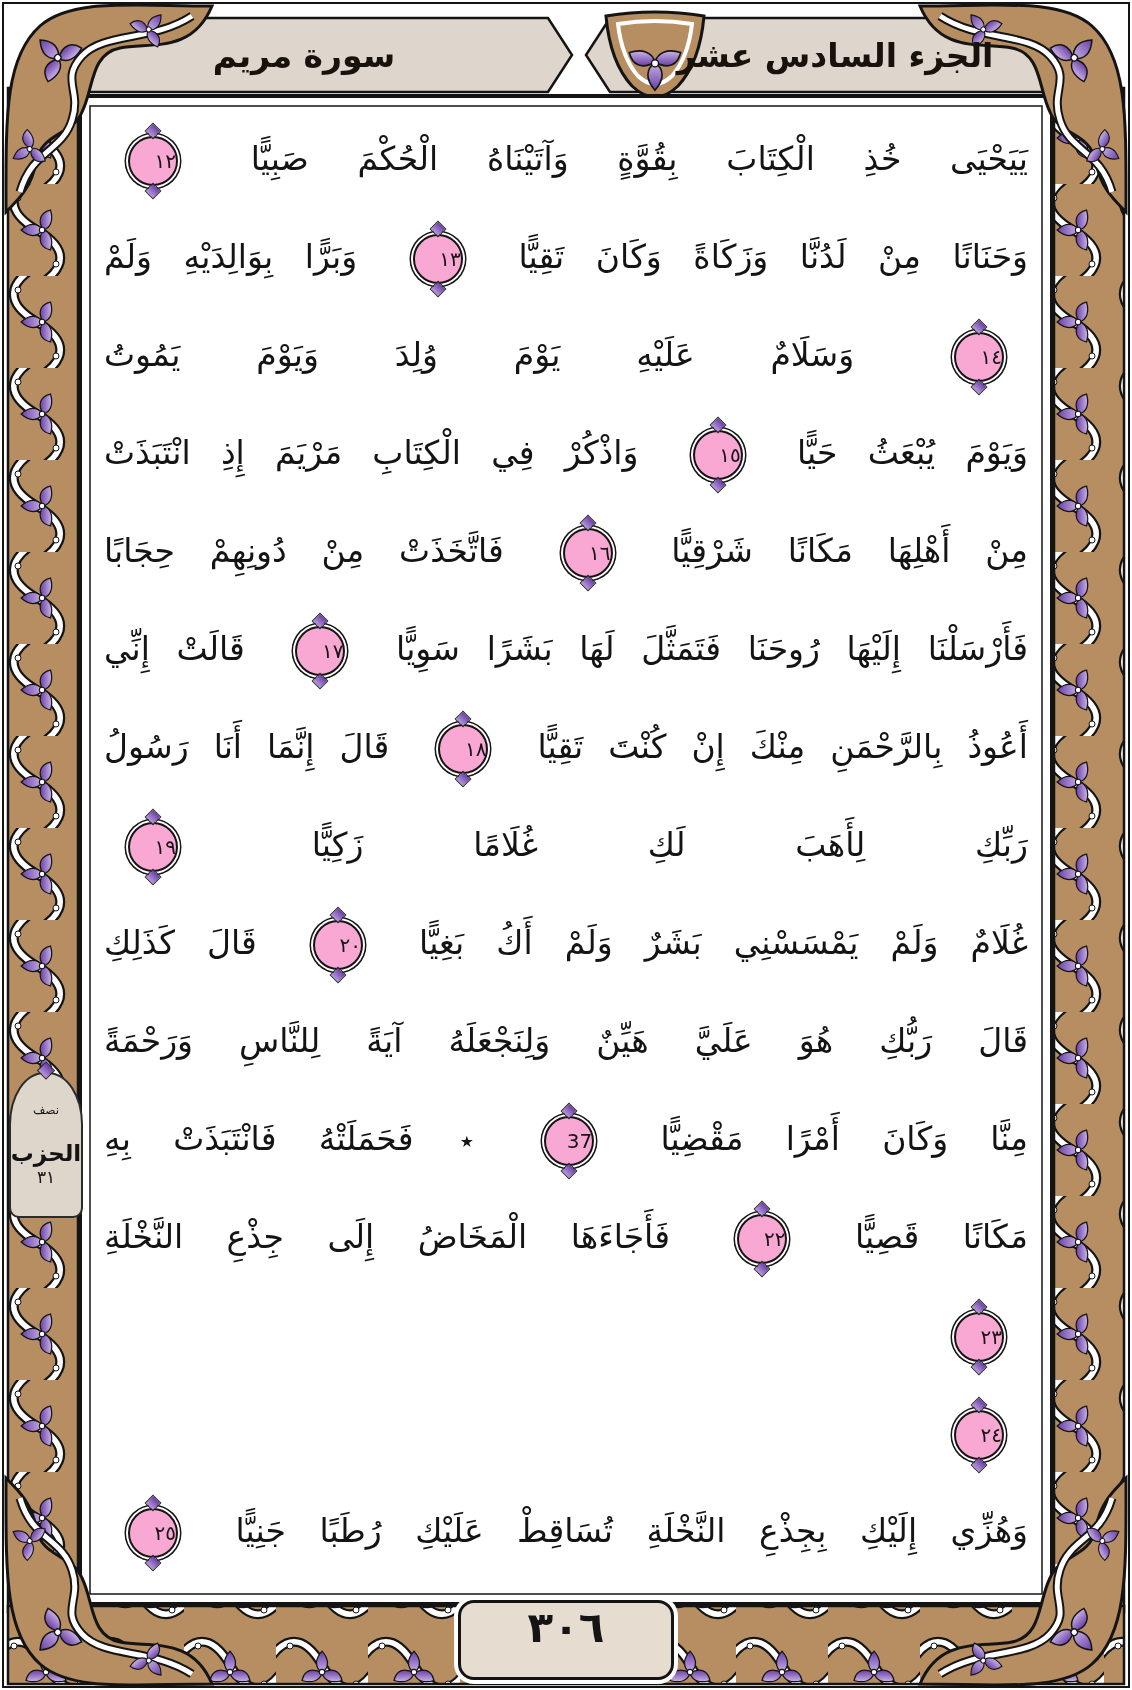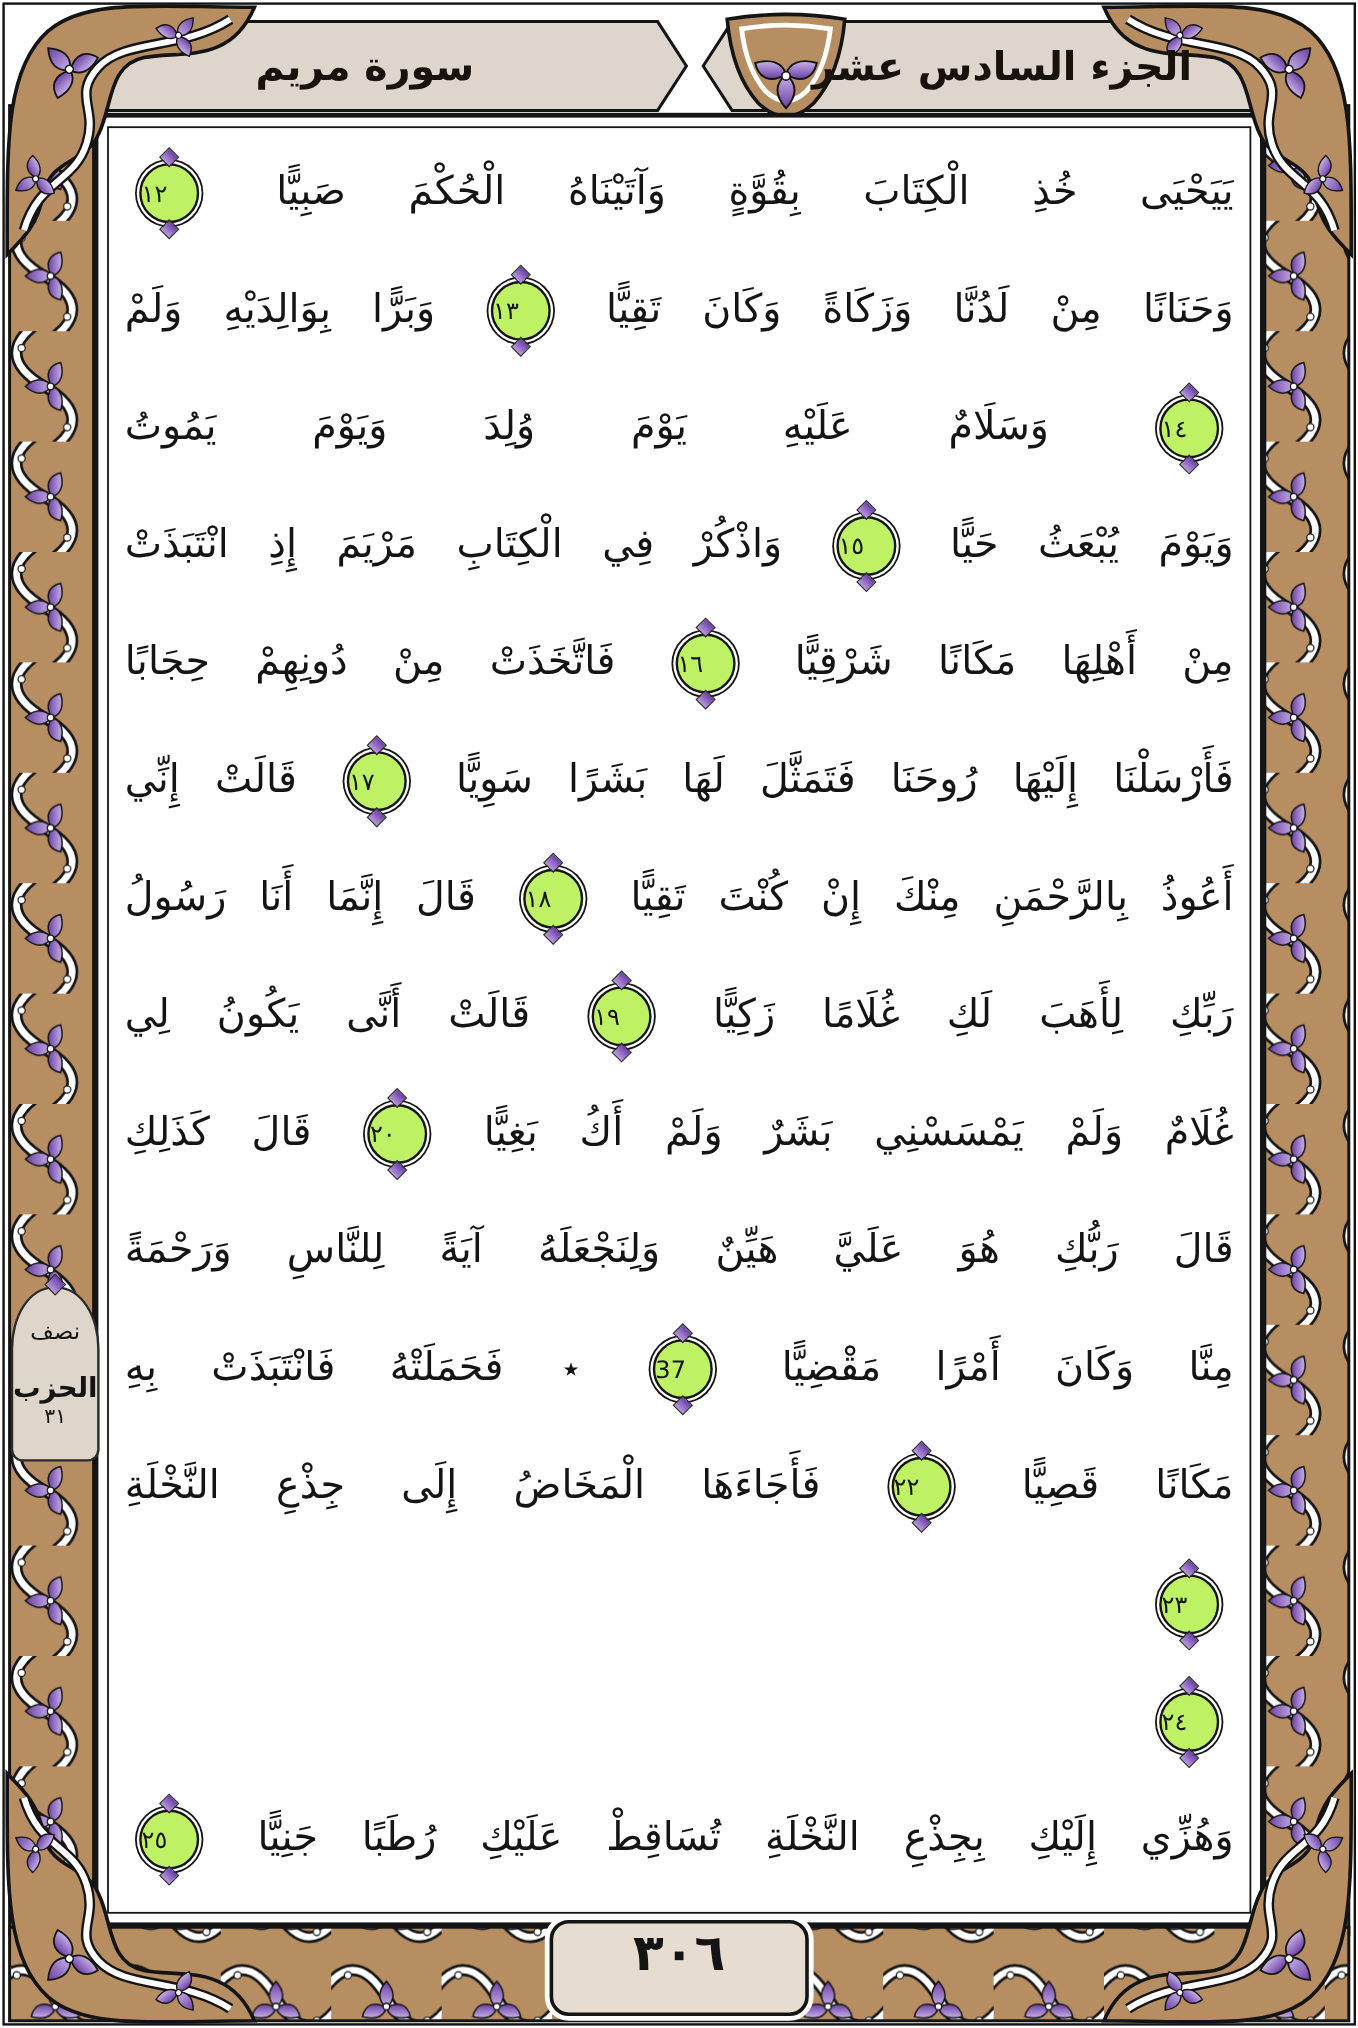--- a/index.html
+++ b/index.html
@@ -25,25 +25,25 @@
     display:flex;flex-direction:column;justify-content:space-between;
     direction:rtl;
   }
   .line{
     height:90px;line-height:90px;
     text-align:justify;text-align-last:justify;
     font-size:33px;white-space:nowrap;overflow:visible;
   }
   .ayah{letter-spacing:0.5px;}
   .medallion{
-    position:relative;display:inline-flex;align-items:center;justify-content:flex-end;
+    position:relative;display:inline-flex;align-items:center;justify-content:flex-start;
     width:46px;height:46px;border-radius:50%;
-    background:#bef264;border:2px solid #151515;
+    background:#f9a8d4;border:2px solid #151515;
     box-shadow:0 0 0 2px #ffffff,0 0 0 3.5px #151515;
-    vertical-align:middle;margin:0 12px;line-height:normal;
+    vertical-align:middle;margin:0 24px;line-height:normal;
   }
   .mnum{font-size:20px;color:#141414;}
   .medallion::before,.medallion::after{
     content:"";position:absolute;left:50%;width:10px;height:10px;
     background:linear-gradient(180deg,#6a3fa6,#b897e0);
     transform:translateX(-50%) rotate(45deg);
     border:1px solid #2a2a2a;
   }
   .medallion::before{top:-13px;}
   .medallion::after{bottom:-13px;}
@@ -55,21 +55,21 @@
     background:#ded5cb;border:2.5px solid #2b2b2b;
     border-radius:35px 35px 10px 10px / 52px 52px 10px 10px;
     display:flex;flex-direction:column;align-items:center;justify-content:center;
     gap:1px;direction:rtl;
   }
   .side-tab::before{
     content:"";position:absolute;top:-10px;left:50%;width:11px;height:11px;
     background:linear-gradient(180deg,#6a3fa6,#b897e0);
     transform:translateX(-50%) rotate(45deg);border:1px solid #2a2a2a;
   }
-  .st1{font-size:19px;}
+  .st1{font-size:12px;}
   .st2{font-size:23px;font-weight:bold;margin-top:22px;}
   .st3{font-size:17px;}
 
   
   .page-num{
     position:absolute;left:50%;top:1600px;transform:translateX(-50%);
     width:210px;height:74px;z-index:3;
     background:#e6ddd0;border:3px solid #141414;border-radius:16px;
     box-shadow:0 0 0 4px #ffffff;
     display:flex;align-items:flex-start;justify-content:center;
@@ -169,21 +169,21 @@
           <span class="mnum">١٦</span>
         </span> <span class="ayah">فَاتَّخَذَتْ مِنْ دُونِهِمْ حِجَابًا</span> </div>
       <div class="line"><span class="ayah">فَأَرْسَلْنَا إِلَيْهَا رُوحَنَا فَتَمَثَّلَ لَهَا بَشَرًا سَوِيًّا</span> <span class="medallion">
           <span class="mnum">١٧</span>
         </span> <span class="ayah">قَالَتْ إِنِّي</span> </div>
       <div class="line"><span class="ayah">أَعُوذُ بِالرَّحْمَنِ مِنْكَ إِنْ كُنْتَ تَقِيًّا</span> <span class="medallion">
           <span class="mnum">١٨</span>
         </span> <span class="ayah">قَالَ إِنَّمَا أَنَا رَسُولُ</span> </div>
       <div class="line"><span class="ayah">رَبِّكِ لِأَهَبَ لَكِ غُلَامًا زَكِيًّا</span> <span class="medallion">
           <span class="mnum">١٩</span>
-        </span> <span class="ayah">قَالَتْ أَنَّى يَكُونُ لِي</span> </div>
+        </span>  </div>
       <div class="line"><span class="ayah">غُلَامٌ وَلَمْ يَمْسَسْنِي بَشَرٌ وَلَمْ أَكُ بَغِيًّا</span> <span class="medallion">
           <span class="mnum">٢٠</span>
         </span> <span class="ayah">قَالَ كَذَلِكِ</span> </div>
       <div class="line"><span class="ayah">قَالَ رَبُّكِ هُوَ عَلَيَّ هَيِّنٌ وَلِنَجْعَلَهُ آيَةً لِلنَّاسِ وَرَحْمَةً</span> </div>
       <div class="line"><span class="ayah">مِنَّا وَكَانَ أَمْرًا مَقْضِيًّا</span> <span class="medallion">
           <span class="mnum">37</span>
         </span> <span class="hizb-star">٭</span> <span class="ayah">فَحَمَلَتْهُ فَانْتَبَذَتْ بِهِ</span> </div>
       <div class="line"><span class="ayah">مَكَانًا قَصِيًّا</span> <span class="medallion">
           <span class="mnum">٢٢</span>
         </span> <span class="ayah">فَأَجَاءَهَا الْمَخَاضُ إِلَى جِذْعِ النَّخْلَةِ</span> </div>

